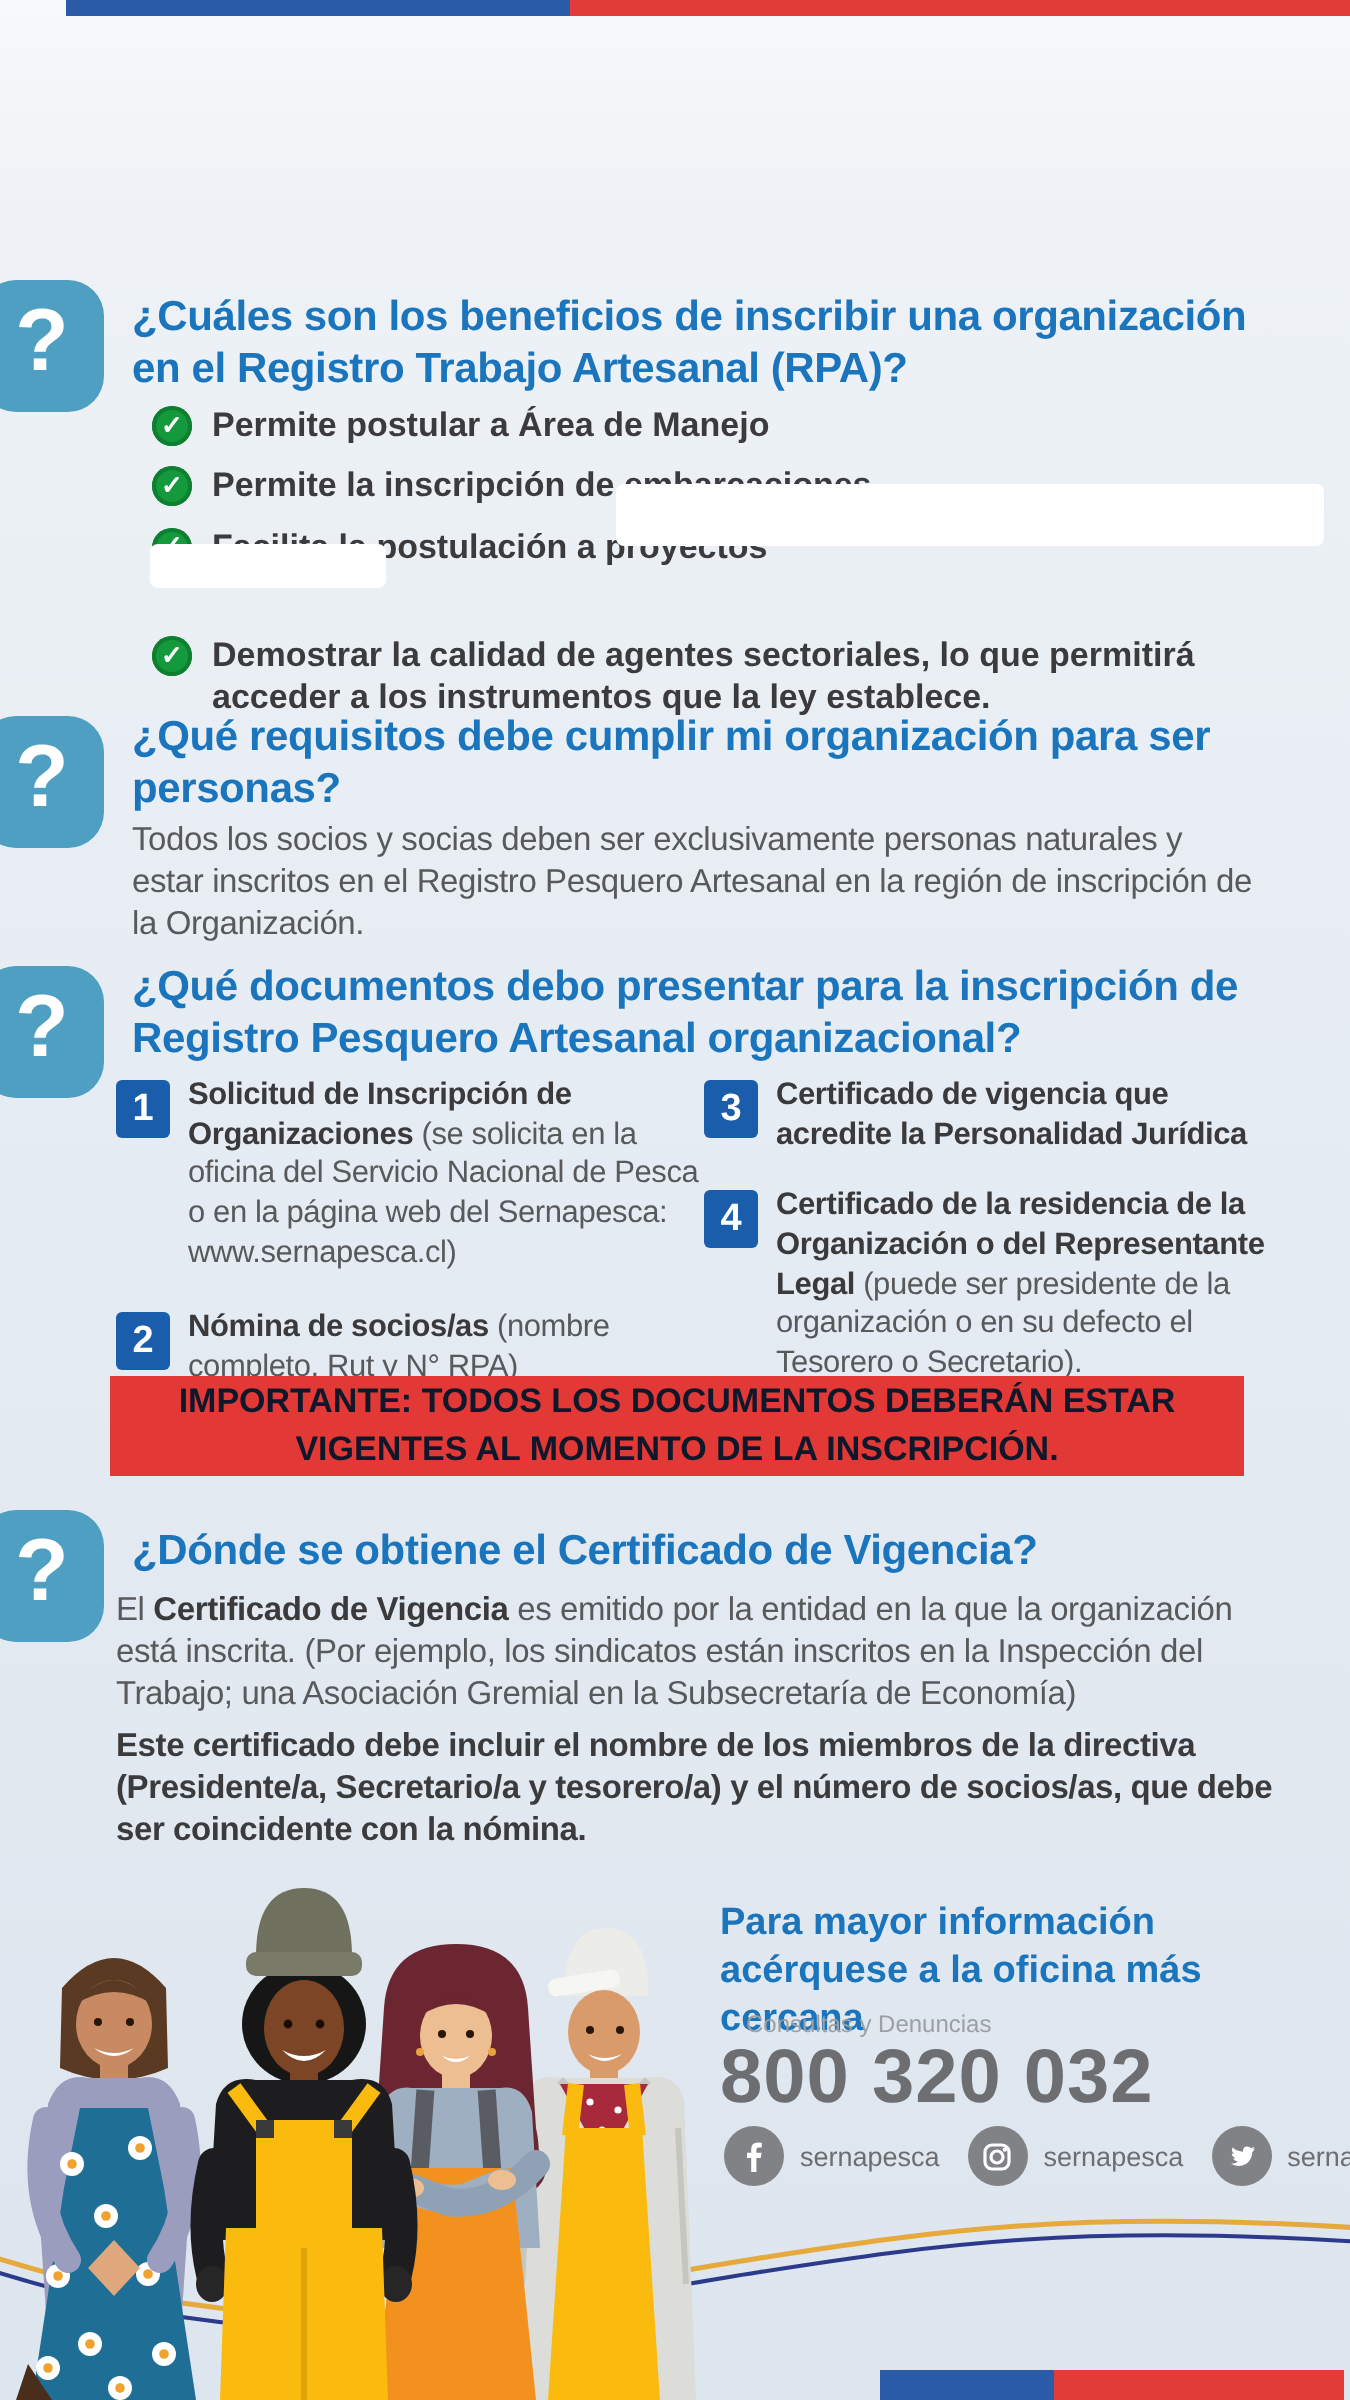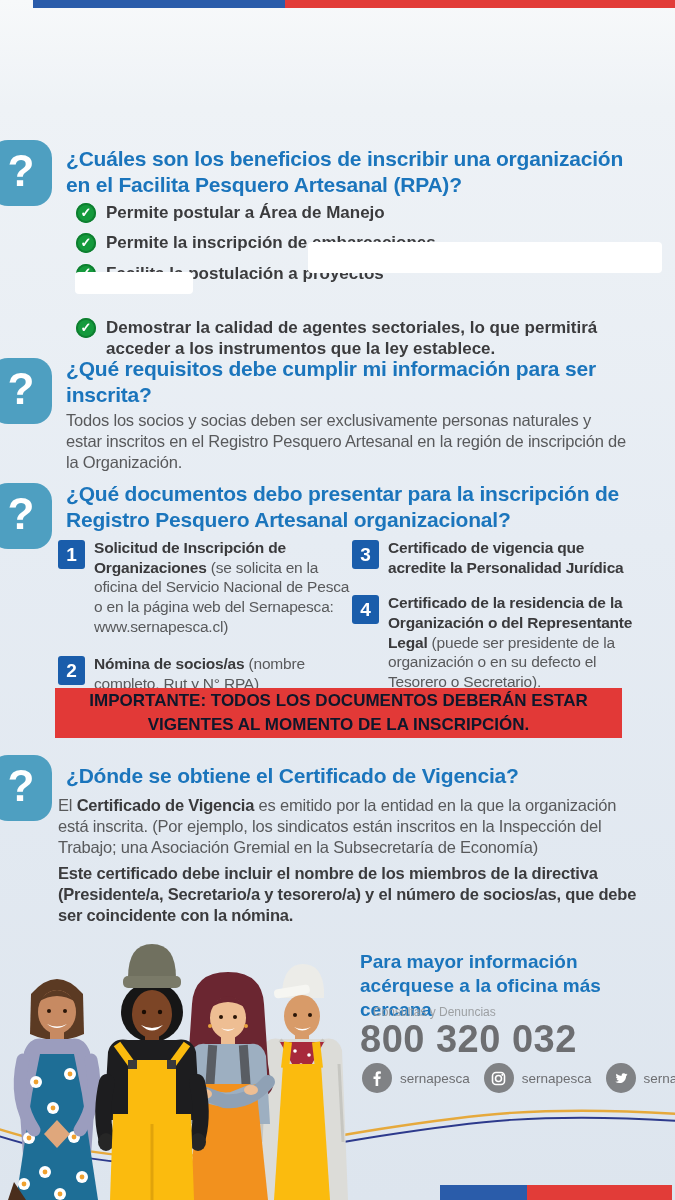--- a/index.html
+++ b/index.html
@@ -69,21 +69,21 @@
   <div class="flag" style="left:33px; top:0; width:642px;">
     <div class="b" style="width:252px;"></div>
     <div class="r" style="width:390px;"></div>
   </div>
 
 
   <div>
     <div class="qicon" style="top:140px;">
       <span>?</span>
     </div>
-    <div class="qhead" style="left:66px; top:146px; width:575px;">¿Cuáles son los beneficios  de inscribir una organización en el Facilita Pesquero Artesanal (RPA)?</div>
+    <div class="qhead" style="left:66px; top:146px; width:575px;">¿Cuáles son los beneficios  de inscribir una organización en el Registro Trabajo Artesanal (RPA)?</div>
     <div class="bullets">
       <div class="bullet">
         <span class="check">✓</span>
         <span>Permite postular a Área de Manejo</span>
       </div>
       <div class="bullet">
         <span class="check">✓</span>
         <span>Permite la inscripción de embarcaciones</span>
       </div>
       <div class="bullet">
@@ -97,21 +97,21 @@
     </div>
 
     <div class="redact" style="left:308px; top:242px; width:354px; height:31px;"></div>
     <div class="redact" style="left:75px; top:272px; width:118px; height:22px;"></div>
   </div>
 
   <div>
     <div class="qicon" style="top:358px;">
       <span>?</span>
     </div>
-    <div class="qhead" style="left:66px; top:356px; width:560px;">¿Qué requisitos debe cumplir mi información  para ser inscrita?</div>
+    <div class="qhead" style="left:66px; top:356px; width:560px;">¿Qué requisitos debe cumplir mi organización  para ser personas?</div>
     <div class="body-text" style="left:66px; top:410px; width:560px;">Todos los socios y socias deben ser exclusivamente personas naturales y estar inscritos en el Registro Pesquero Artesanal en la región de inscripción de la Organización.</div>
   </div>
 
   <div>
     <div class="qicon" style="top:483px;">
       <span>?</span>
     </div>
     <div class="qhead" style="left:66px; top:481px; width:570px;">¿Qué documentos debo presentar para la inscripción de Registro Pesquero Artesanal organizacional?</div>
 
     <div class="doc-col" style="left:58px; top:538px;">

